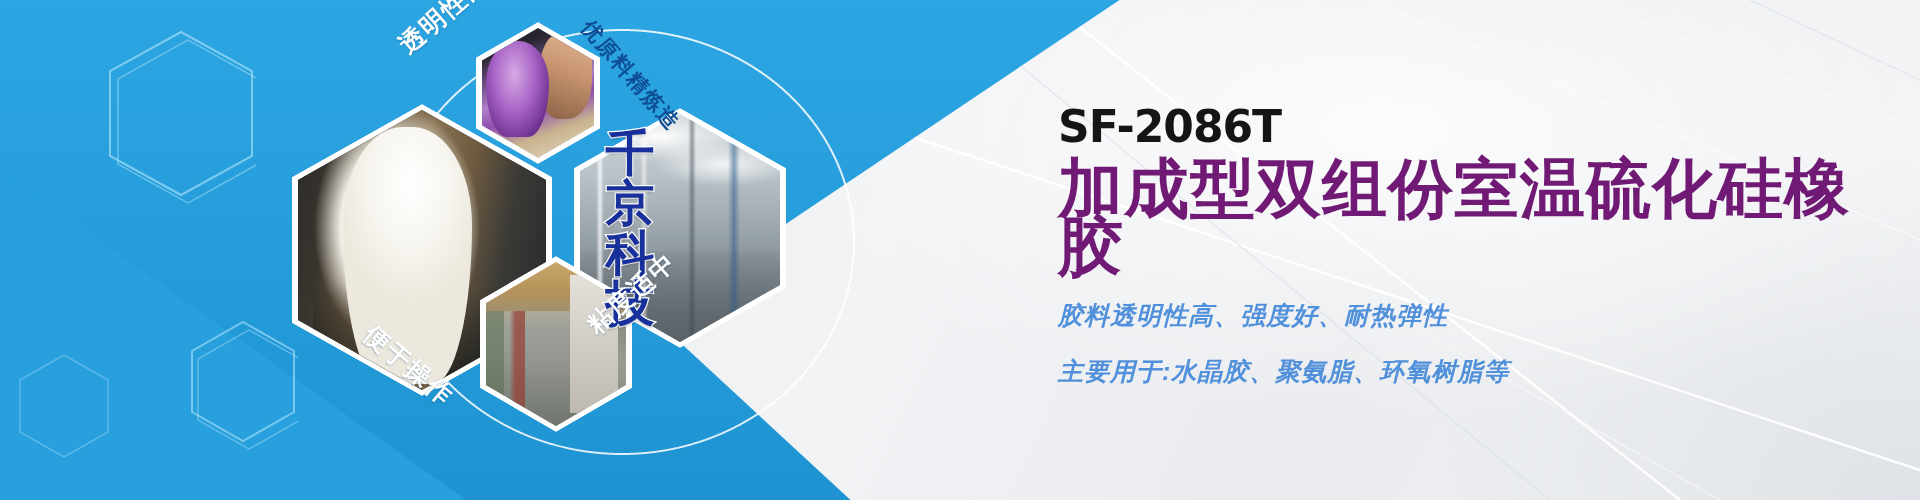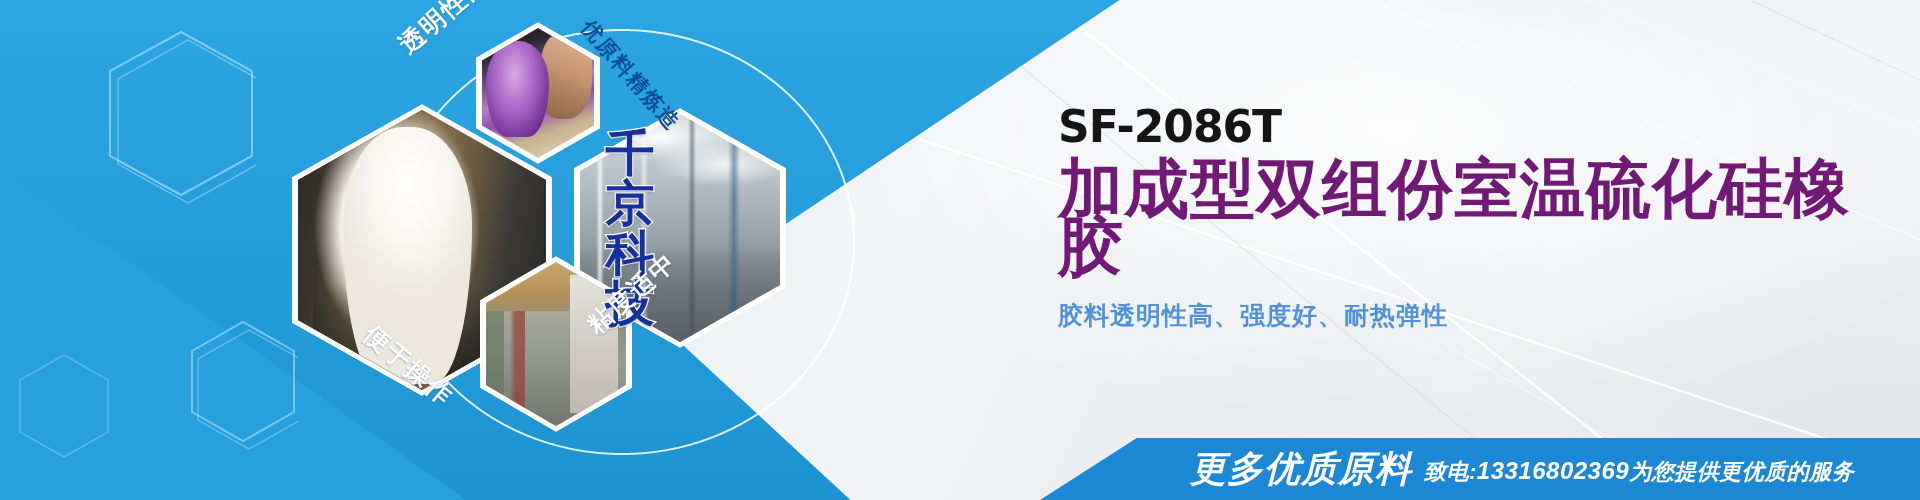--- a/index.html
+++ b/index.html
@@ -161,21 +161,21 @@
     font-family:"DejaVu Sans","Liberation Sans",sans-serif;
     font-size:44px;line-height:62px;font-weight:bold;
     color:#151515;letter-spacing:-1px;margin:0 0 2px 0;
   }
   .headline{
     font-size:65px;line-height:58px;font-weight:bold;
     color:#701a75;letter-spacing:1px;margin:0 0 22px 0;
   }
   .bullet{
     font-size:25px;line-height:34px;font-weight:bold;
-    color:#5190DA;letter-spacing:1px;margin:0 0 22px 0;
+    color:#5190DA;letter-spacing:1px;margin:0 0 22px 0;font-style:italic;
   }
   .bullet.last{margin-bottom:0;}
 
   
   .bottombar{
     position:absolute;left:1040px;bottom:0;width:880px;height:62px;
     background:#1C87D4;
     clip-path:polygon(11% 0%, 100% 0%, 100% 100%, 0% 100%);
     display:flex;align-items:center;
   }
@@ -273,22 +273,17 @@
   <div class="arc-label dark" style="left:596px;top:14px;transform:rotate(49deg);transform-origin:left top;font-size:21px;">优原料精炼造</div>
 
   <div class="arc-label" style="left:378px;top:318px;transform:rotate(40deg);transform-origin:left top;">便于操作</div>
 
   <div class="arc-label" style="left:580px;top:316px;transform:rotate(-41deg);transform-origin:left top;">粘度适中</div>
 
   <div class="copy">
     <div class="sku">SF-2086T</div>
     <div class="headline">加成型双组份室温硫化硅橡胶</div>
     <div class="bullet">胶料透明性高、强度好、耐热弹性</div>
-  </div>
-
-  <div class="bottombar">
-    <span class="bb-strong">更多优质原料</span>
-    <span class="bb-sub">
-      <span>致电:</span><span class="bb-phone">13316802369</span><span>为您提供更优质的服务</span>
-    </span>
-  </div>
+    <div class="bullet last">主要用于:水晶胶、聚氨脂、环氧树脂等</div>
+  </div>
+
 
 </div>
 
 </body></html>

